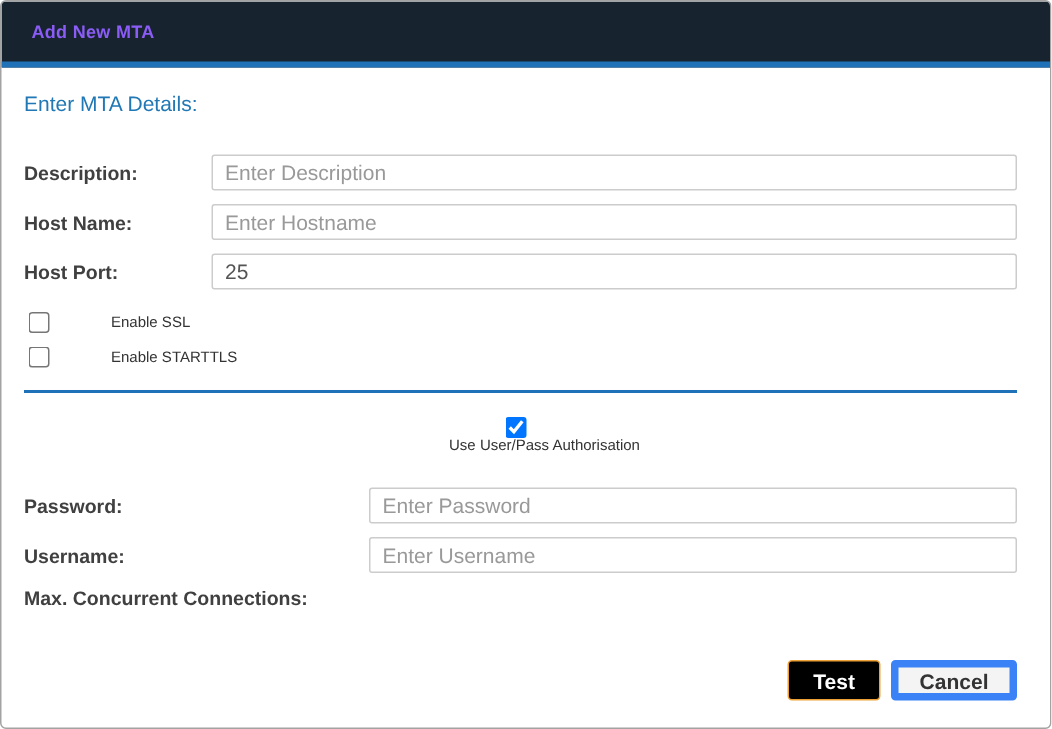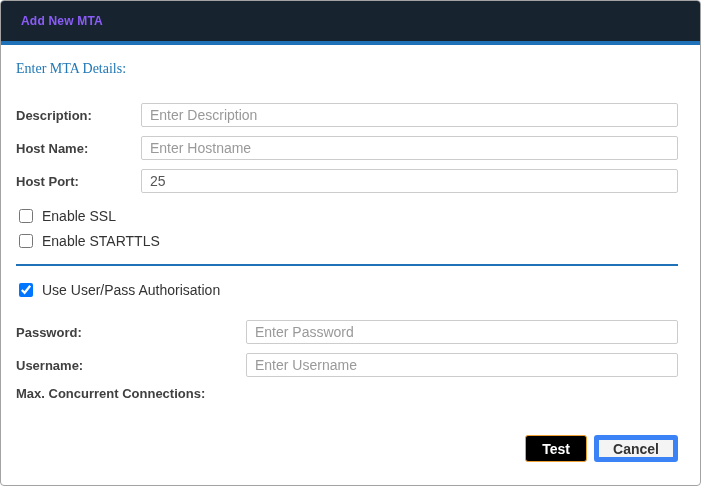--- a/index.html
+++ b/index.html
@@ -31,21 +31,20 @@
     letter-spacing: 0.2px;
   }
   .dialog-body {
     padding: 16px 22px 0 15px;
     flex: 1;
   }
   .section-heading {
     color: #2178b5;
     font-size: 14px;
     margin-bottom: 26px;
-    font-family: Liberation Serif, serif;
   }
   .form-row {
     display: flex;
     align-items: center;
     margin-bottom: 9px;
   }
   .form-row .field-label {
     width: 125px;
     flex-shrink: 0;
     font-size: 13px;
@@ -70,29 +69,30 @@
   .checkbox-row {
     display: flex;
     align-items: center;
     margin-bottom: 9px;
   }
   .checkbox-row input[type="checkbox"] {
     margin: 0 9px 0 3px;
     width: 14px; height: 14px;
   }
   .checkbox-row .checkbox-label {
-    font-size: 14px;
+    font-size: 10px;
     color: #333333;
+    margin-left: 32px;
   }
   .blue-divider {
     border: none;
     border-top: 2px solid #1f72b8;
     margin: 15px 0 16px 0;
   }
-  .auth-checkbox-row { margin-bottom: 22px; }
+  .auth-checkbox-row { margin-bottom: 22px; flex-direction: column; }
   .button-bar {
     margin-top: 34px;
     display: flex;
     justify-content: flex-end;
     gap: 7px;
   }
   .btn {
     height: 27px;
     padding: 0 14px;
     border-radius: 3px;

